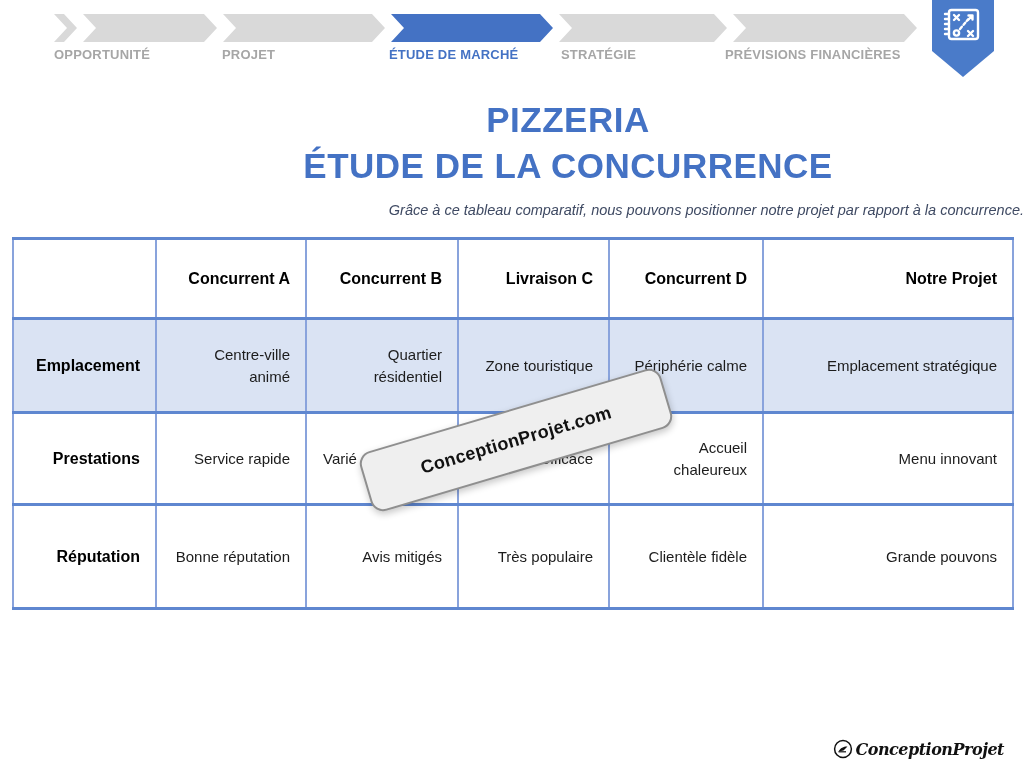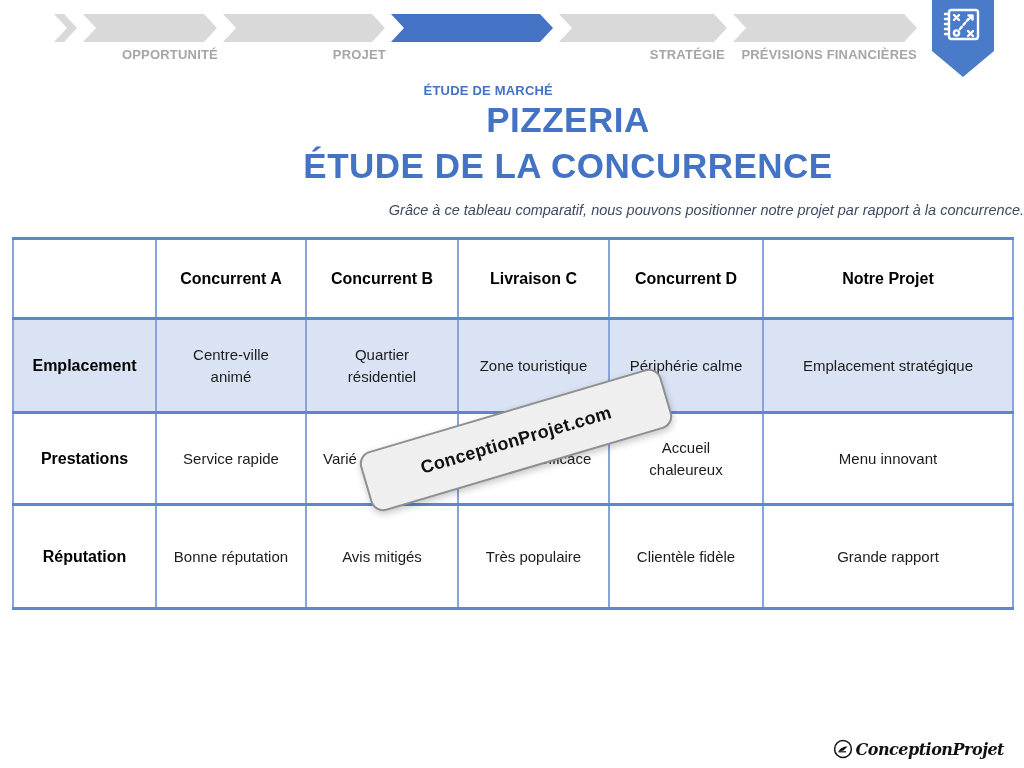--- a/index.html
+++ b/index.html
@@ -10,37 +10,37 @@
     color:#1f1f1f;
   }
   
   .nav{position:absolute;left:0;top:0;width:1024px;height:70px;}
   .chev{position:absolute;top:14px;height:28px;background:#d9d9d9;
     clip-path:polygon(0 0, calc(100% - 13px) 0, 100% 50%, calc(100% - 13px) 100%, 0 100%, 13px 50%);}
   .chev.active{background:#4472c4;}
   .wedge{position:absolute;top:14px;height:28px;width:23px;background:#d9d9d9;
     clip-path:polygon(0 0, 10px 0, 23px 50%, 10px 100%, 0 100%, 13px 50%);}
   .nav-label{position:absolute;top:47px;height:16px;
-    font-size:13px;font-weight:bold;color:#a6a6a6;text-align:right;
+    font-size:13px;font-weight:bold;color:#a6a6a6;text-align:left;
     letter-spacing:.2px;white-space:nowrap;}
-  .nav-label.active{color:#4472c4;margin-top:36px;}
+  .nav-label.active{color:#4472c4;}
   
   .badge{position:absolute;left:930px;top:0;width:66px;height:80px;}
   
   .title{position:absolute;top:97px;left:0;width:1024px;text-align:center;
     transform:translateX(56px);color:#4472c4;font-weight:bold;
     font-size:35px;line-height:46px;letter-spacing:.5px;}
   .subtitle{position:absolute;top:202px;left:0;width:1024px;text-align:right;
     font-style:italic;font-size:14.5px;color:#3f4a63;}
   
   .tbl-wrap{position:absolute;left:12px;top:237px;width:1000px;}
   table{border-collapse:collapse;table-layout:fixed;width:1000px;}
   td,th{border-left:2px solid #89a3dc;border-right:2px solid #89a3dc;
     border-top:3px solid #5f87d0;border-bottom:3px solid #5f87d0;
-    text-align:center;vertical-align:middle;
+    text-align:right;vertical-align:middle;
     font-size:15px;font-weight:normal;color:#1c1c1c;
     padding:4px 15px;background:#ffffff;line-height:1.45;}
   tr.shaded td, tr.shaded th{background:#dae3f3;}
   th.rowlabel, tr.head th{font-weight:bold;font-size:16px;color:#000;}
   tr.head{height:80px;}
   tr.r0{height:94px;padding-left:8px;} tr.r1{height:92px;} tr.r2{height:88px;} tr.r3{height:104px;}
   td.align-left{text-align:left;padding-left:16px;}
   
   .sticker{position:absolute;left:359px;top:409px;width:310px;height:58px;
     background:#efefef;border:2px solid #8f8f8f;border-radius:13px;
@@ -133,21 +133,21 @@
       <td>Livraison efficace</td>
       <td>Accueil chaleureux</td>
       <td>Menu innovant</td>
     </tr>
     <tr class="r3">
       <th class="rowlabel">Réputation</th>
       <td>Bonne réputation</td>
       <td>Avis mitigés</td>
       <td>Très populaire</td>
       <td>Clientèle fidèle</td>
-      <td>Grande rapport</td>
+      <td>Grande pouvons</td>
     </tr>
   </tbody>
     </table>
 </div>
 
 <div class="sticker">
   <span>ConceptionProjet.com</span>
 </div>
 
 <div class="footer-brand">

